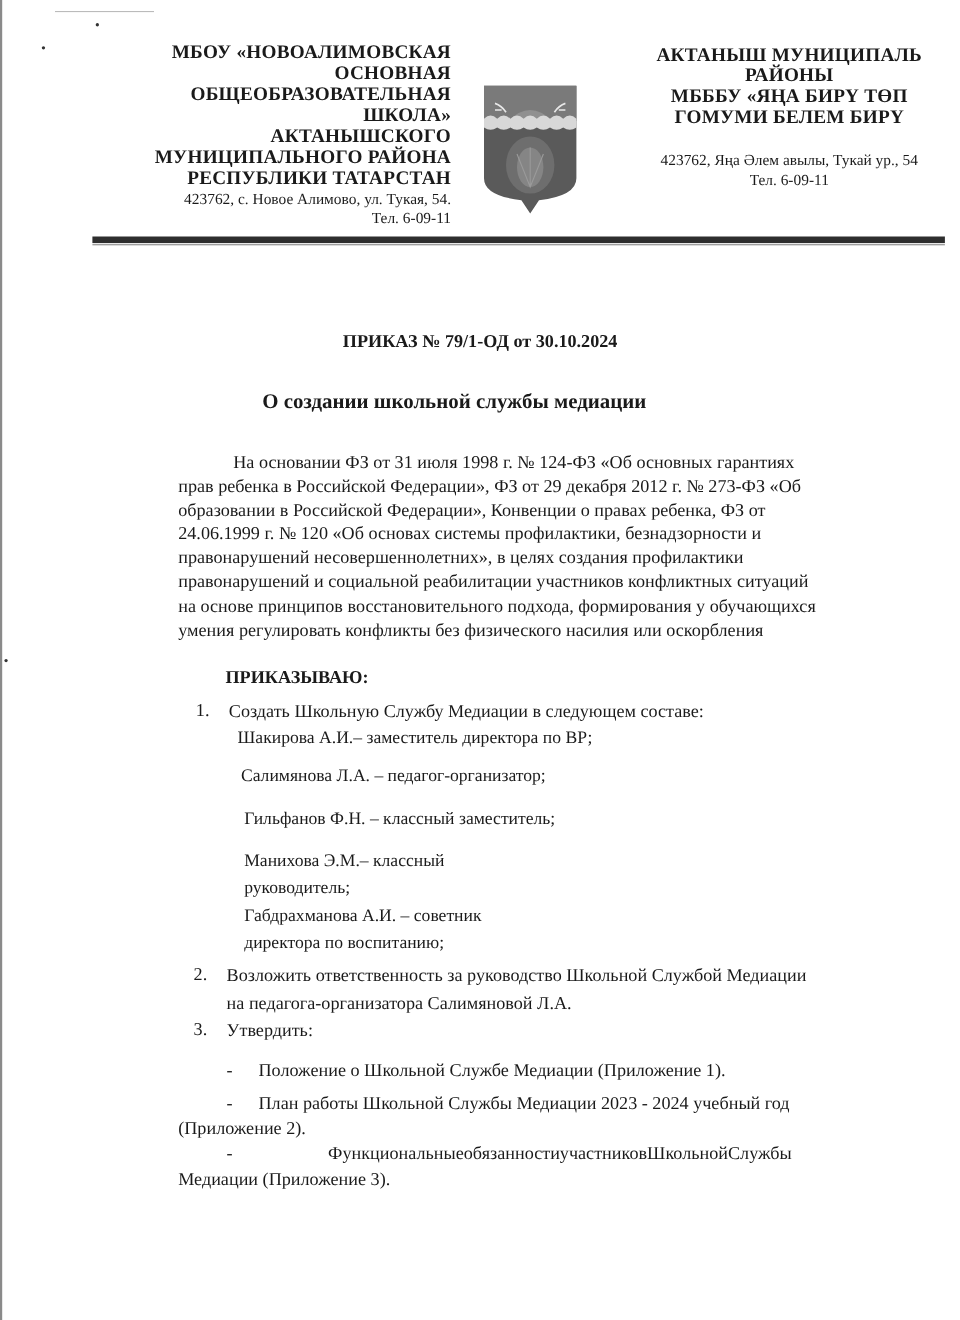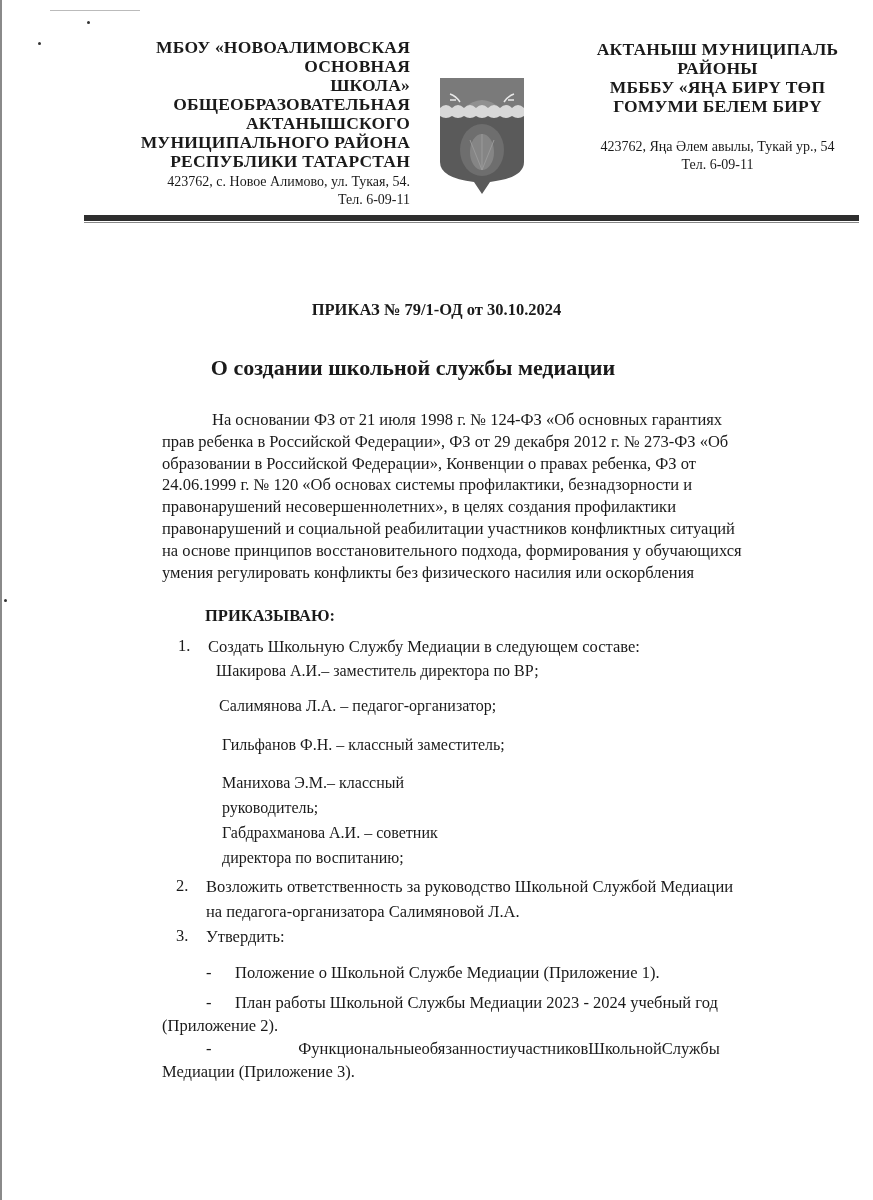--- a/index.html
+++ b/index.html
@@ -18,21 +18,21 @@
   .hdr-addr { font-size: 14px; line-height: 18px; margin-top: 2px; }
   .hdr-right .hdr-addr { margin-top: 22px; }
   .title-line { display: block; }
 
   .emblem { position: absolute; left: 432px; top: 70px; width: 100px; height: 125px; }
 
   .rule { position: absolute; left: 84px; top: 215px; width: 775px; height: 6px; background: #2e2e2e; }
   .rule2 { position: absolute; left: 84px; top: 222px; width: 775px; height: 1px; background: #888; }
 
   .order-title { position: absolute; left: 0; width: 873px; top: 300px; text-align: center; font-weight: bold; font-size: 16.5px; }
-  .order-subject { position: absolute; left: 0; width: 826px; top: 355px; text-align: center; font-weight: bold; font-size: 22px; }
+  .order-subject { position: absolute; left: 0; width: 826px; top: 355px; text-align: center; font-weight: bold; font-size: 19px; }
 
   .preamble { position: absolute; left: 162px; top: 409px; width: 620px; font-size: 16.5px; line-height: 21.8px; }
   .preamble .pline { display: block; white-space: nowrap; }
   .preamble .pline.first { padding-left: 50px; }
 
   .decree { position: absolute; left: 205px; top: 606px; font-weight: bold; font-size: 16.5px; }
 
   .item-num { position: absolute; font-size: 16.5px; }
   .item-text { position: absolute; font-size: 16.5px; white-space: nowrap; line-height: 21px; }
   .member { position: absolute; font-size: 16px; white-space: nowrap; line-height: 22px; }
@@ -46,22 +46,22 @@
 <div class="scan-edge"></div>
 <div class="top-line"></div>
 <div class="speck" style="left:87px;top:21px"></div>
 <div class="speck" style="left:38px;top:42px"></div>
 <div class="speck" style="left:4px;top:599px"></div>
 
 <div class="hdr-left">
   <div class="hdr-title">
     <span class="title-line">МБОУ «НОВОАЛИМОВСКАЯ</span>
     <span class="title-line">ОСНОВНАЯ</span>
+    <span class="title-line">ОБЩЕОБРАЗОВАТЕЛЬНАЯ</span>
     <span class="title-line">ШКОЛА»</span>
-    <span class="title-line">ОБЩЕОБРАЗОВАТЕЛЬНАЯ</span>
     <span class="title-line">АКТАНЫШСКОГО</span>
     <span class="title-line">МУНИЦИПАЛЬНОГО РАЙОНА</span>
     <span class="title-line">РЕСПУБЛИКИ ТАТАРСТАН</span>
   </div>
   <div class="hdr-addr">
     <span class="title-line">423762, с. Новое Алимово, ул. Тукая, 54.</span>
     <span class="title-line">Тел. 6-09-11</span>
   </div>
 </div>
 
@@ -90,21 +90,21 @@
   </div>
 </div>
 
 <div class="rule"></div>
 <div class="rule2"></div>
 
 <div class="order-title">ПРИКАЗ № 79/1-ОД  от  30.10.2024</div>
 <div class="order-subject">О создании школьной  службы  медиации</div>
 
 <div class="preamble">
-  <span class="pline first">На основании ФЗ от 21 июля 1998 г. № 124-ФЗ «Об основных гарантиях</span>
+  <span class="pline first">На основании ФЗ от 31 июля 1998 г. № 124-ФЗ «Об основных гарантиях</span>
   <span class="pline">прав ребенка в Российской Федерации», ФЗ от 29 декабря 2012 г. № 273-ФЗ «Об</span>
   <span class="pline">образовании в Российской Федерации», Конвенции о правах ребенка, ФЗ от</span>
   <span class="pline">24.06.1999 г. № 120 «Об основах системы профилактики, безнадзорности и</span>
   <span class="pline">правонарушений несовершеннолетних», в целях создания профилактики</span>
   <span class="pline">правонарушений и социальной реабилитации участников конфликтных ситуаций</span>
   <span class="pline">на основе принципов восстановительного подхода, формирования у обучающихся</span>
   <span class="pline">умения регулировать конфликты без физического насилия или оскорбления</span>
 </div>
 
 <div class="decree">ПРИКАЗЫВАЮ:</div>

